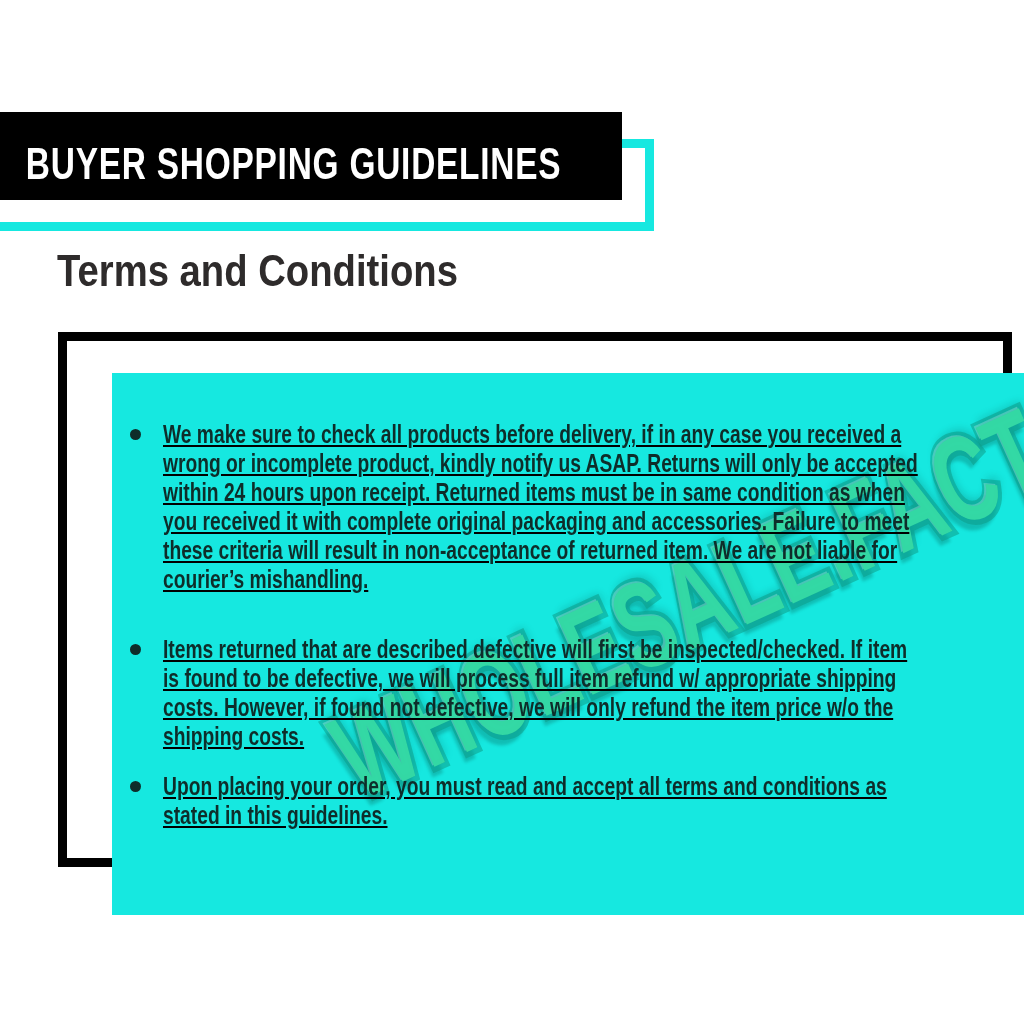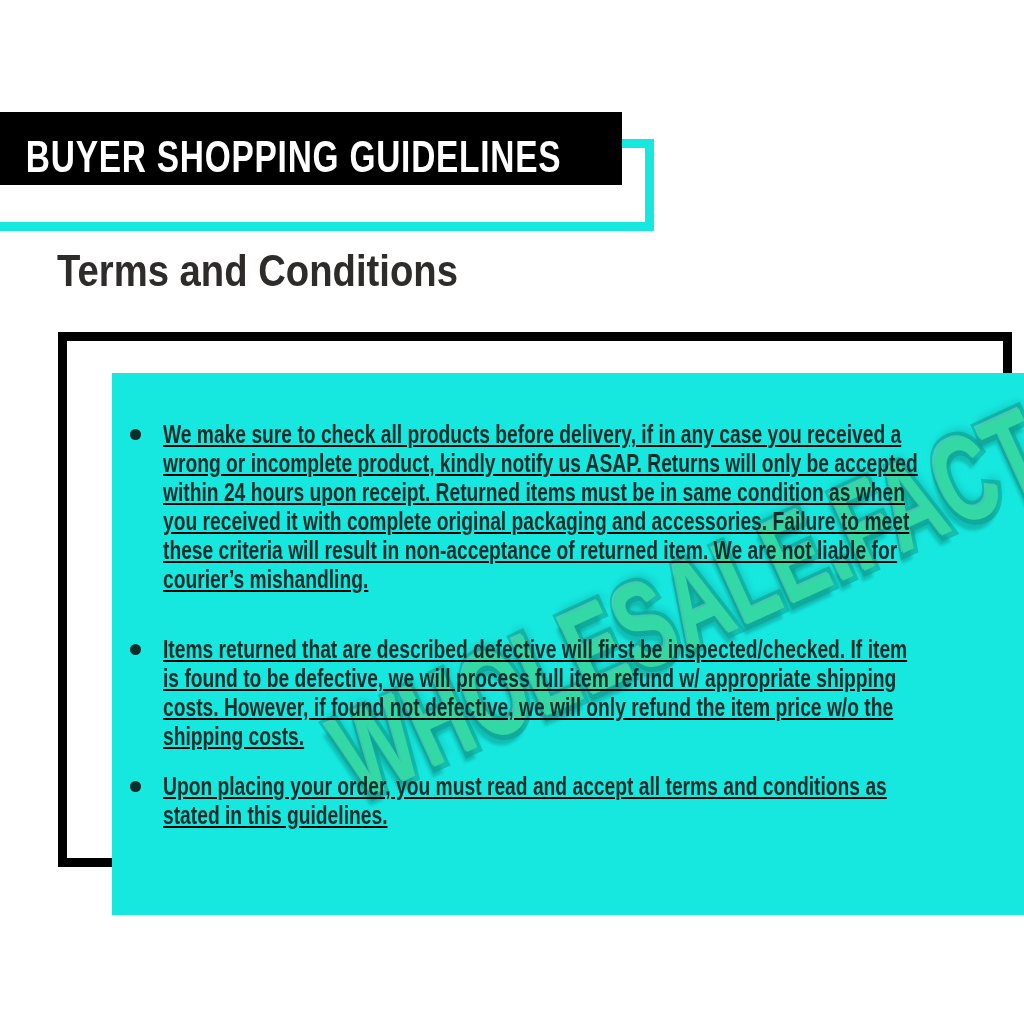--- a/index.html
+++ b/index.html
@@ -7,21 +7,21 @@
     position:relative;width:1024px;height:1024px;overflow:hidden;
     background:#ffffff;font-family:"Liberation Sans",sans-serif;
   }
   
   .header-accent{
     position:absolute;left:-22px;top:139px;width:676px;height:92px;
     box-sizing:border-box;border:9px solid var(--cyan,#16e8e0);
     z-index:1;background:transparent;
   }
   .header-bar{
-    position:absolute;left:0;top:112px;width:622px;height:73px;
+    position:absolute;left:0;top:112px;width:622px;height:88px;
     background:var(--header-bg,#000000);z-index:2;
     display:flex;align-items:center;text-decoration:underline;
   }
   .header-title{
     color:var(--header-text,#ffffff);
     font-size:44px;font-weight:bold;letter-spacing:1px;white-space:nowrap;
     padding-left:34px;
     transform:translateY(8px) scaleX(0.76);transform-origin:0 50%;
   }
   

